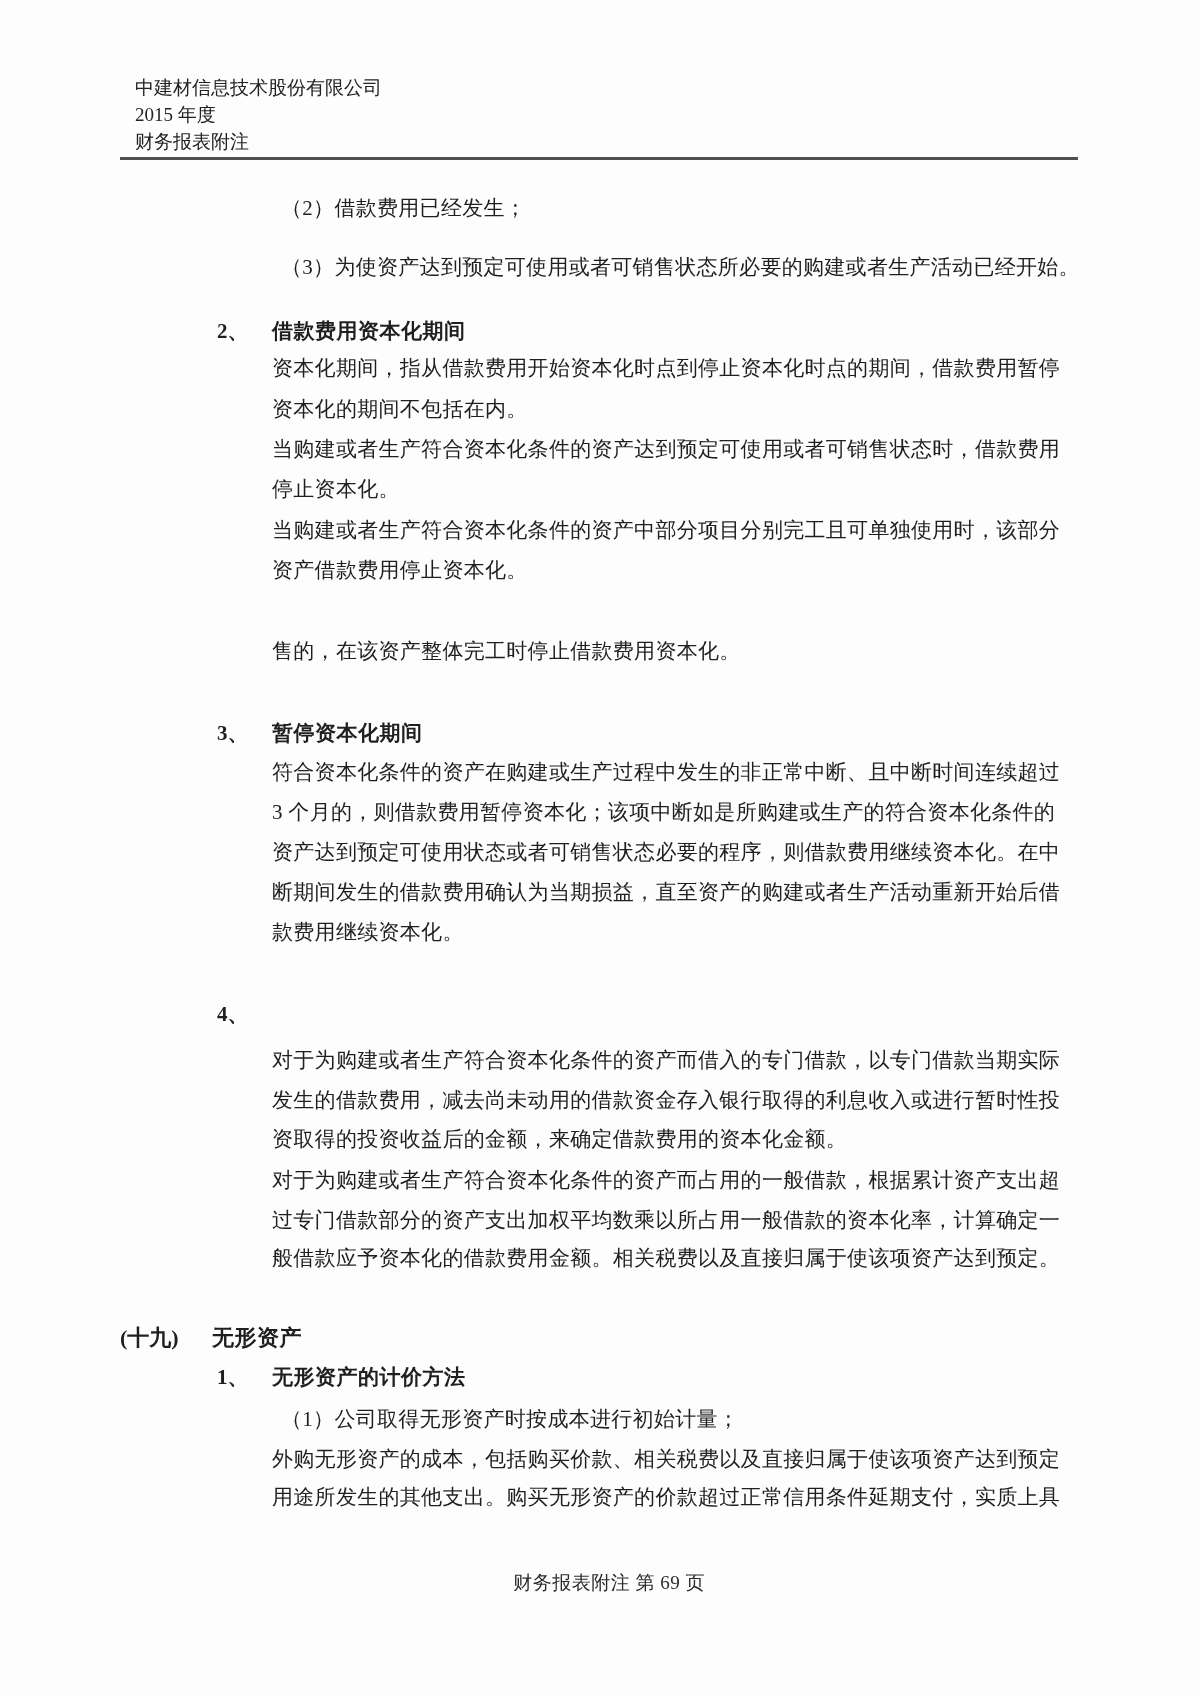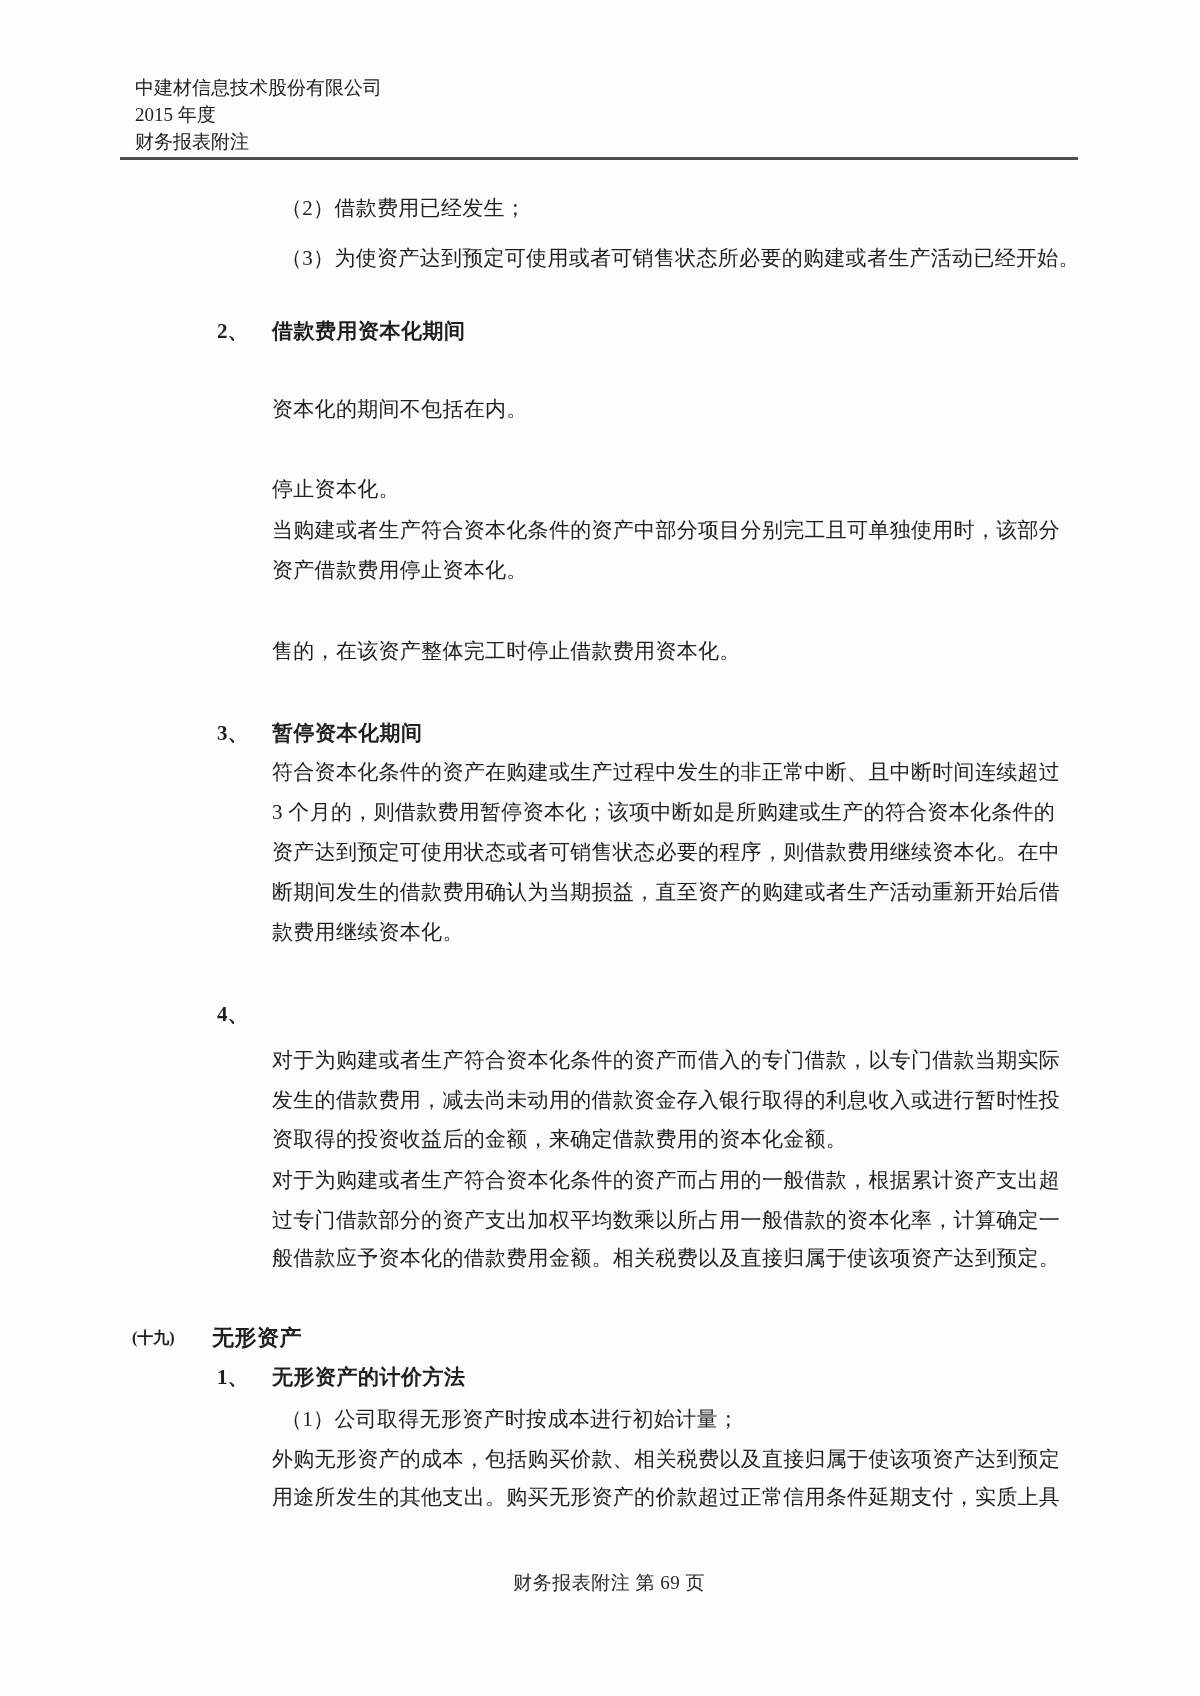--- a/index.html
+++ b/index.html
@@ -59,22 +59,22 @@
   .sec-title{
     position:absolute;
     left:272px;
     font-size:21px;
     font-weight:bold;
     letter-spacing:0.5px;
     white-space:nowrap;
   }
   .part-label{
     position:absolute;
-    left:132px;
-    font-size:16px;
+    left:120px;
+    font-size:22px;
     font-weight:bold;
     white-space:nowrap;
   }
   .part-title{
     position:absolute;
     left:212px;
     font-size:22px;
     font-weight:bold;
     letter-spacing:0.5px;
     white-space:nowrap;
@@ -97,27 +97,29 @@
 <body>
 
 <div class="page">
 
   <div class="hline" style="top:74px">中建材信息技术股份有限公司</div>
   <div class="hline" style="top:101px">2015 年度</div>
   <div class="hline" style="top:128px">财务报表附注</div>
   <div class="rule"></div>
 
   <div class="bl item" style="top:188px">（2）借款费用已经发生；</div>
-  <div class="bl item" style="top:238px">（3）为使资产达到预定可使用或者可销售状态所必要的购建或者生产活动已经开始。</div>
+  <div class="bl item" style="top:247px">（3）为使资产达到预定可使用或者可销售状态所必要的购建或者生产活动已经开始。</div>
 
   <div class="hrow" style="top:311px">
     <span class="sec-num">2、</span>
     <span class="sec-title">借款费用资本化期间</span>
   </div>
+  <div class="bl" style="top:348px">资本化期间，指从借款费用开始资本化时点到停止资本化时点的期间，借款费用暂停</div>
   <div class="bl" style="top:389px">资本化的期间不包括在内。</div>
+  <div class="bl" style="top:429px">当购建或者生产符合资本化条件的资产达到预定可使用或者可销售状态时，借款费用</div>
   <div class="bl" style="top:469px">停止资本化。</div>
   <div class="bl" style="top:510px">当购建或者生产符合资本化条件的资产中部分项目分别完工且可单独使用时，该部分</div>
   <div class="bl" style="top:550px">资产借款费用停止资本化。</div>
   <div class="bl" style="top:631px">售的，在该资产整体完工时停止借款费用资本化。</div>
 
   <div class="hrow" style="top:713px">
     <span class="sec-num">3、</span>
     <span class="sec-title">暂停资本化期间</span>
   </div>
   <div class="bl" style="top:752px">符合资本化条件的资产在购建或生产过程中发生的非正常中断、且中断时间连续超过</div>

